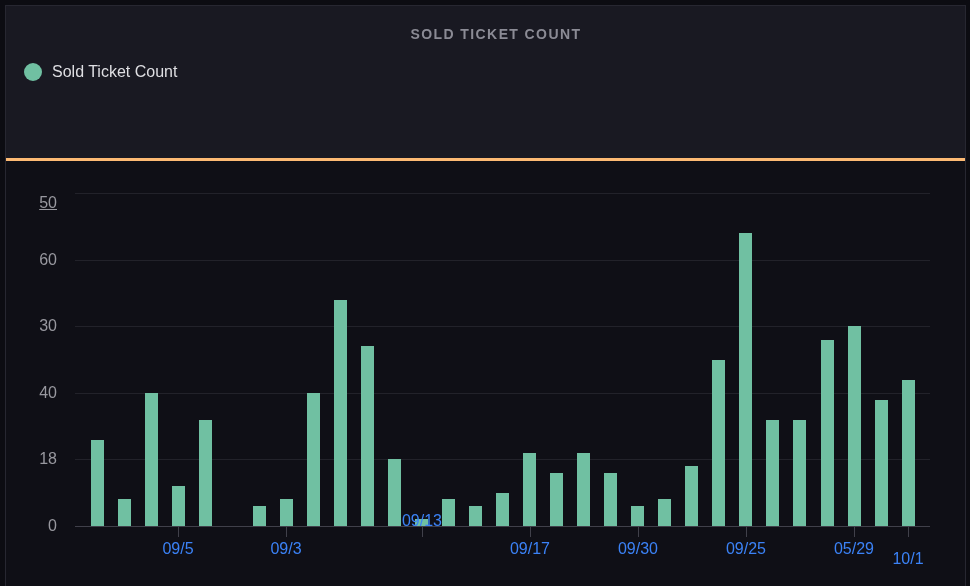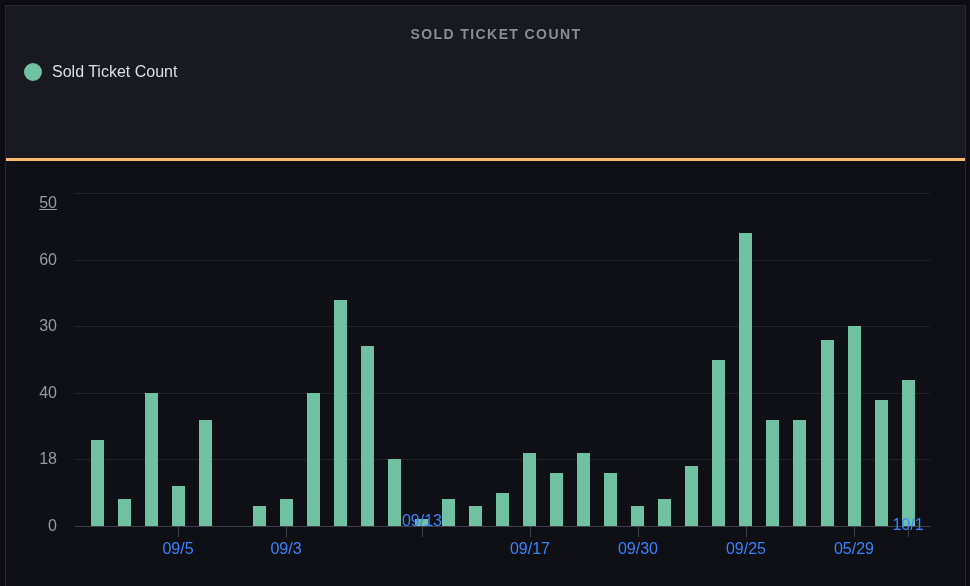--- a/index.html
+++ b/index.html
@@ -161,14 +161,14 @@
     <div class="x-label" style="left: 377px; top: 512px;">09/13</div>
     <div class="x-tick" style="left: 530px; top: 527px; height: 10px;"></div>
     <div class="x-label" style="left: 485px; top: 540px;">09/17</div>
     <div class="x-tick" style="left: 638px; top: 527px; height: 10px;"></div>
     <div class="x-label" style="left: 593px; top: 540px;">09/30</div>
     <div class="x-tick" style="left: 746px; top: 527px; height: 10px;"></div>
     <div class="x-label" style="left: 701px; top: 540px;">09/25</div>
     <div class="x-tick" style="left: 854px; top: 527px; height: 10px;"></div>
     <div class="x-label" style="left: 809px; top: 540px;">05/29</div>
     <div class="x-tick" style="left: 908px; top: 527px; height: 10px;"></div>
-    <div class="x-label" style="left: 863px; top: 516px;">10/1</div>
+    <div class="x-label" style="left: 863px; top: 550px;">10/1</div>
   </div>
 
 </body></html>

